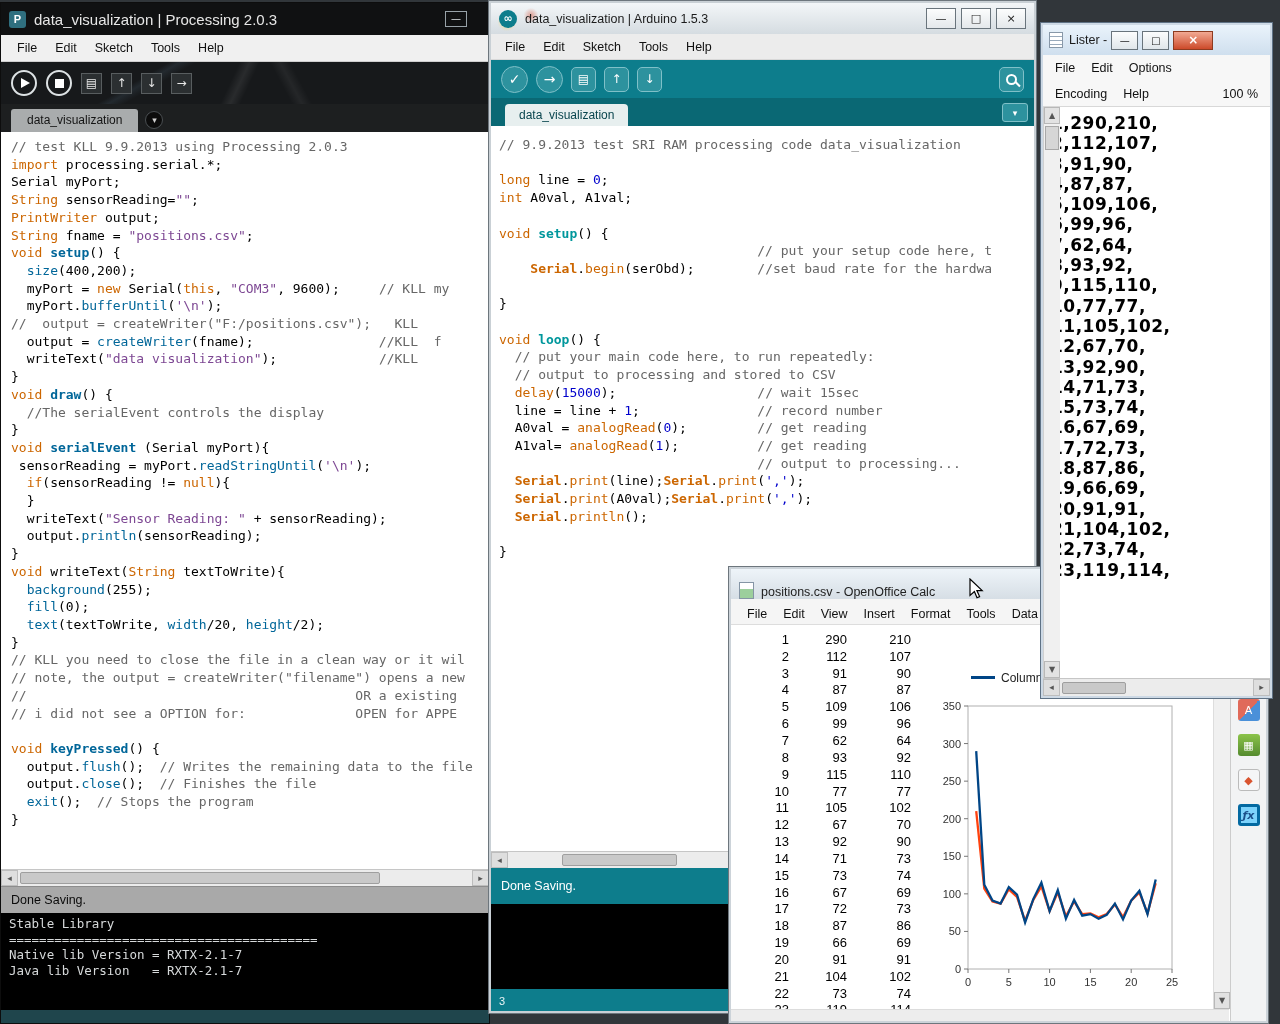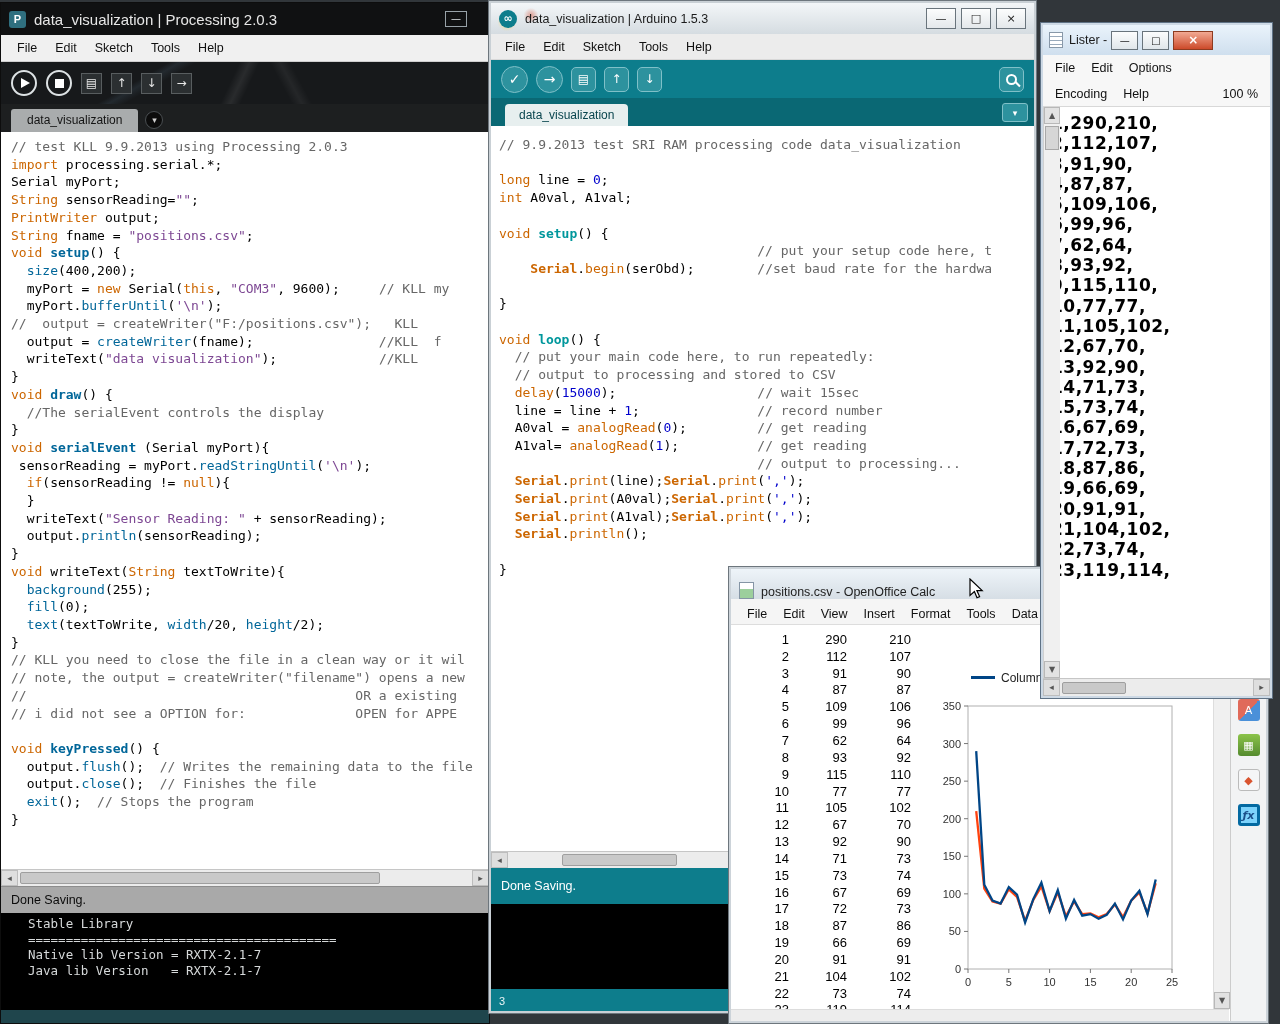--- a/index.html
+++ b/index.html
@@ -38,21 +38,21 @@
   .proc-tab{background:#a9acad;color:#141414;font-size:12px;padding:4px 16px 0 16px;height:23px;border-radius:3px 3px 0 0;}
   .proc-tabmenu{width:18px;height:18px;border-radius:50%;background:#0c0c0c;color:#cfcfcf;border:1px solid #4a4f52;font-size:9px;display:flex;align-items:center;justify-content:center;margin-bottom:3px;font-family:"DejaVu Sans",sans-serif;}
   .proc-code{top:129px;height:737px;background:#fff;overflow:hidden;padding:6px 0 0 10px;}
   .hscroll{display:flex;align-items:center;background:#ececec;border-top:1px solid #c6c6c6;}
   .proc-hscroll{top:866px;height:17px;}
   .sarrow{width:17px;height:100%;text-align:center;font-size:9px;color:#555;background:#dedede;border:1px solid #bdbdbd;line-height:15px;font-family:"DejaVu Sans",sans-serif;flex:0 0 auto;}
   .sthumb{height:12px;background:#c9c9c9;border:1px solid #9f9f9f;border-radius:2px;margin:0 2px;flex:0 0 auto;}
   .sspacer{flex:1;}
   .proc-status{top:883px;height:27px;background:#a9a9a9;border-top:1px solid #8d8d8d;color:#0b0b0b;font-size:12.5px;display:flex;align-items:center;padding:0 10px;}
   .proc-console{top:910px;height:97px;background:#000;color:#d6d9da;padding:3px 8px;overflow:hidden;}
-  .cline{font:12.5px/15.5px "DejaVu Sans Mono",monospace;white-space:pre;margin-left:19px;}
+  .cline{font:12.5px/15.5px "DejaVu Sans Mono",monospace;white-space:pre;}
   .proc-strip{top:1007px;bottom:0;background:#1f454c;}
 
   
   .win-ard{left:488px;top:0;width:549px;height:1014px;background:#c9d0d5;border:1px solid #6d767d;z-index:2;}
   .win-ard>div{position:absolute;left:2px;right:2px;}
   .ard-titlebar{top:2px;height:31px;display:flex;align-items:center;padding:0 8px;color:#1b1b1b;
     background:
       radial-gradient(circle 13px at 16px 60%, rgba(250,214,92,.75), rgba(250,214,92,0) 75%),
       radial-gradient(circle 10px at 40px 40%, rgba(214,92,70,.55), rgba(214,92,70,0) 75%),
       linear-gradient(#f3f6f8,#d5dce1);}
@@ -264,21 +264,20 @@
         <div class="cl"><span class="k">void </span><span class="tb">loop</span><span class="p">() {</span></div>
         <div class="cl"><span class="p">  </span><span class="c">// put your main code here, to run repeatedly:</span></div>
         <div class="cl"><span class="p">  </span><span class="c">// output to processing and stored to CSV</span></div>
         <div class="cl"><span class="p">  </span><span class="k">delay</span><span class="p">(</span><span class="n">15000</span><span class="p">);                  </span><span class="c">// wait 15sec</span></div>
         <div class="cl"><span class="p">  line = line + </span><span class="n">1</span><span class="p">;               </span><span class="c">// record number</span></div>
         <div class="cl"><span class="p">  A0val = </span><span class="k">analogRead</span><span class="p">(</span><span class="n">0</span><span class="p">);         </span><span class="c">// get reading</span></div>
         <div class="cl"><span class="p">  A1val= </span><span class="k">analogRead</span><span class="p">(</span><span class="n">1</span><span class="p">);          </span><span class="c">// get reading</span></div>
         <div class="cl"><span class="p">                                 </span><span class="c">// output to processing...</span></div>
         <div class="cl"><span class="p">  </span><span class="kb">Serial</span><span class="p">.</span><span class="k">print</span><span class="p">(line);</span><span class="kb">Serial</span><span class="p">.</span><span class="k">print</span><span class="p">(</span><span class="n">','</span><span class="p">);</span></div>
         <div class="cl"><span class="p">  </span><span class="kb">Serial</span><span class="p">.</span><span class="k">print</span><span class="p">(A0val);</span><span class="kb">Serial</span><span class="p">.</span><span class="k">print</span><span class="p">(</span><span class="n">','</span><span class="p">);</span></div>
-        <div class="cl"><span class="p">  </span><span class="kb">Serial</span><span class="p">.</span><span class="k">print</span><span class="p">(A1val);</span><span class="kb">Serial</span><span class="p">.</span><span class="k">print</span><span class="p">(</span><span class="n">','</span><span class="p">);</span></div>
         <div class="cl"><span class="p">  </span><span class="kb">Serial</span><span class="p">.</span><span class="k">println</span><span class="p">();</span></div>
         <div class="cl">&nbsp;</div>
         <div class="cl"><span class="p">}</span></div>
       </div>
     <div class="ard-hscroll hscroll">
       <span class="sarrow">◂</span>
       <span style="width:52px"></span>
       <span class="sthumb" style="width:115px"></span>
       <span class="sspacer"></span>
       <span class="sarrow">▸</span>

